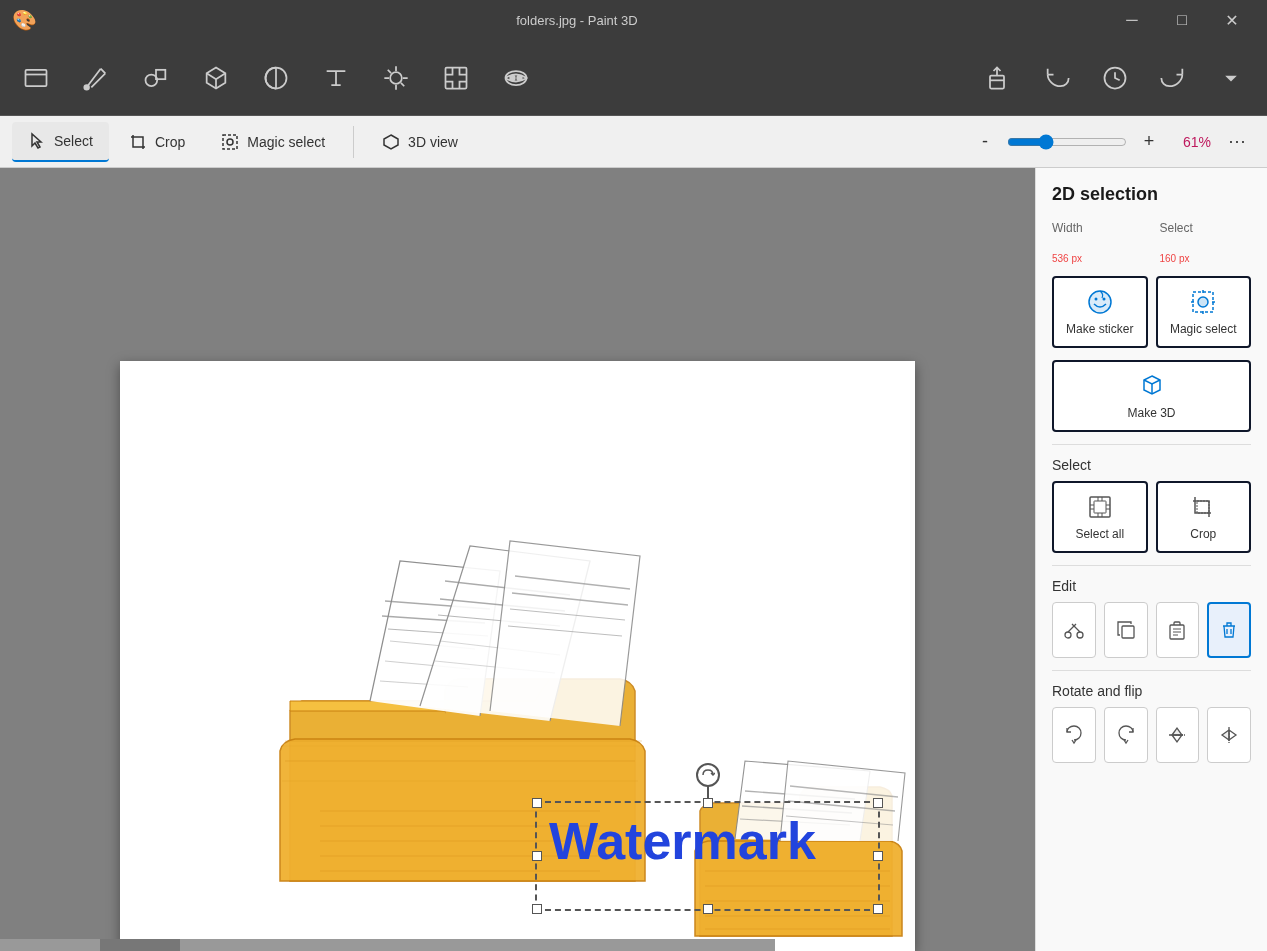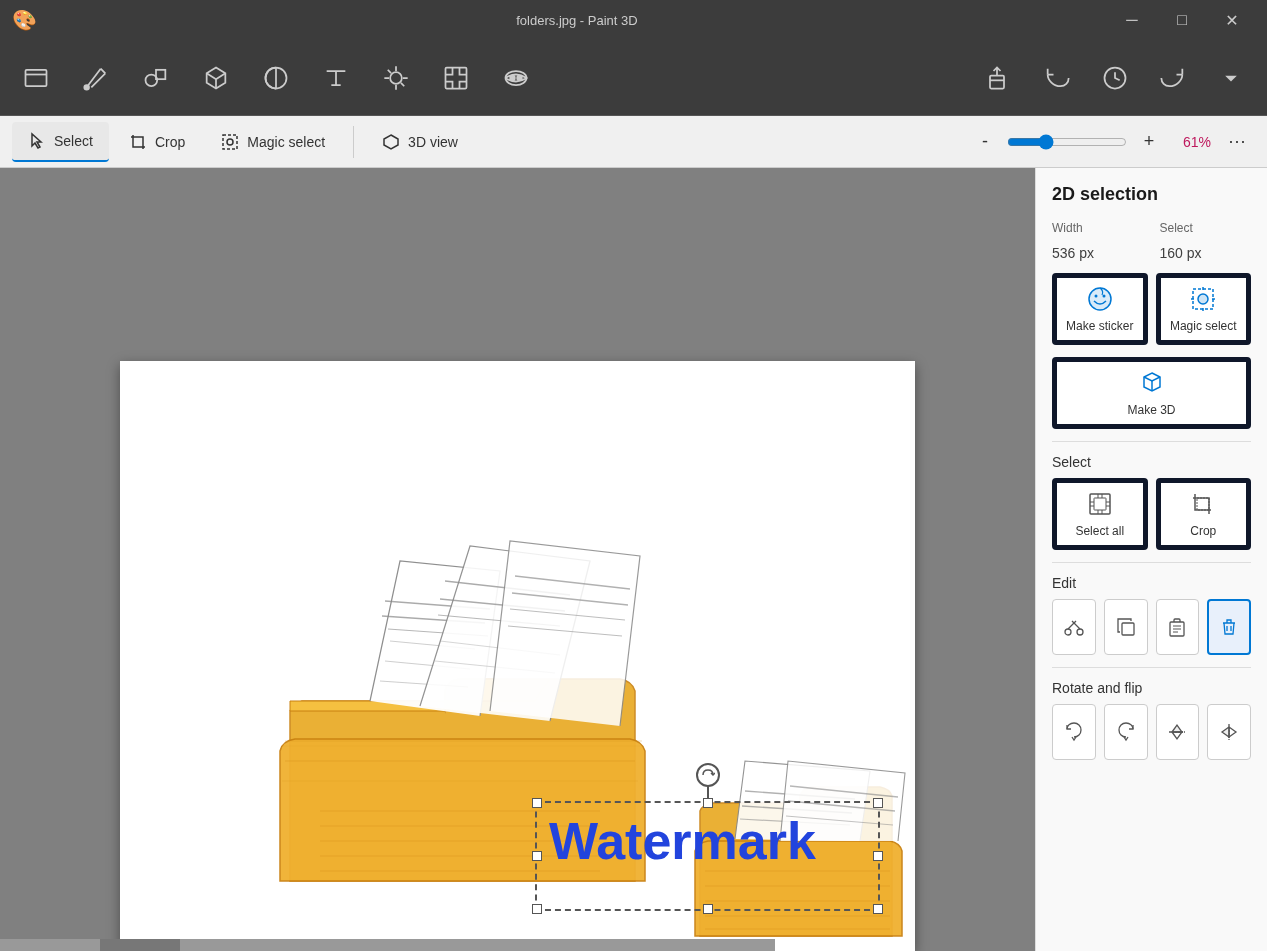--- a/index.html
+++ b/index.html
@@ -160,38 +160,38 @@
       font-weight: 600;
       color: #1a1a1a;
       margin-bottom: 16px;
     }
     .panel-row {
       display: flex;
       gap: 16px;
       margin-bottom: 12px;
     }
     .panel-field { flex: 1; }
-    .panel-label { font-size: 12px; color: #666; margin-bottom: 10px; }
-    .panel-value { font-size: 14px; color: #404040; font-weight: 500; }
+    .panel-label { font-size: 12px; color: #666; margin-bottom: 18px; }
+    .panel-value { font-size: 10px; color: #ef4444; font-weight: 500; }
     .panel-section-label {
       font-size: 14px;
       color: #333;
       margin: 12px 0 8px 0;
       font-weight: 400;
     }
     .panel-grid {
       display: grid;
       grid-template-columns: 1fr 1fr;
       gap: 8px;
       margin-bottom: 12px;
     }
     .panel-grid-btn {
       height: 72px;
       background: white;
-      border: 5px solid #0f172a;
+      border: 2px solid #0f172a;
       border-radius: 4px;
       cursor: pointer;
       display: flex;
       flex-direction: column;
       align-items: center;
       justify-content: center;
       gap: 6px;
       font-size: 12px;
       color: #333;
       transition: background 0.15s;

